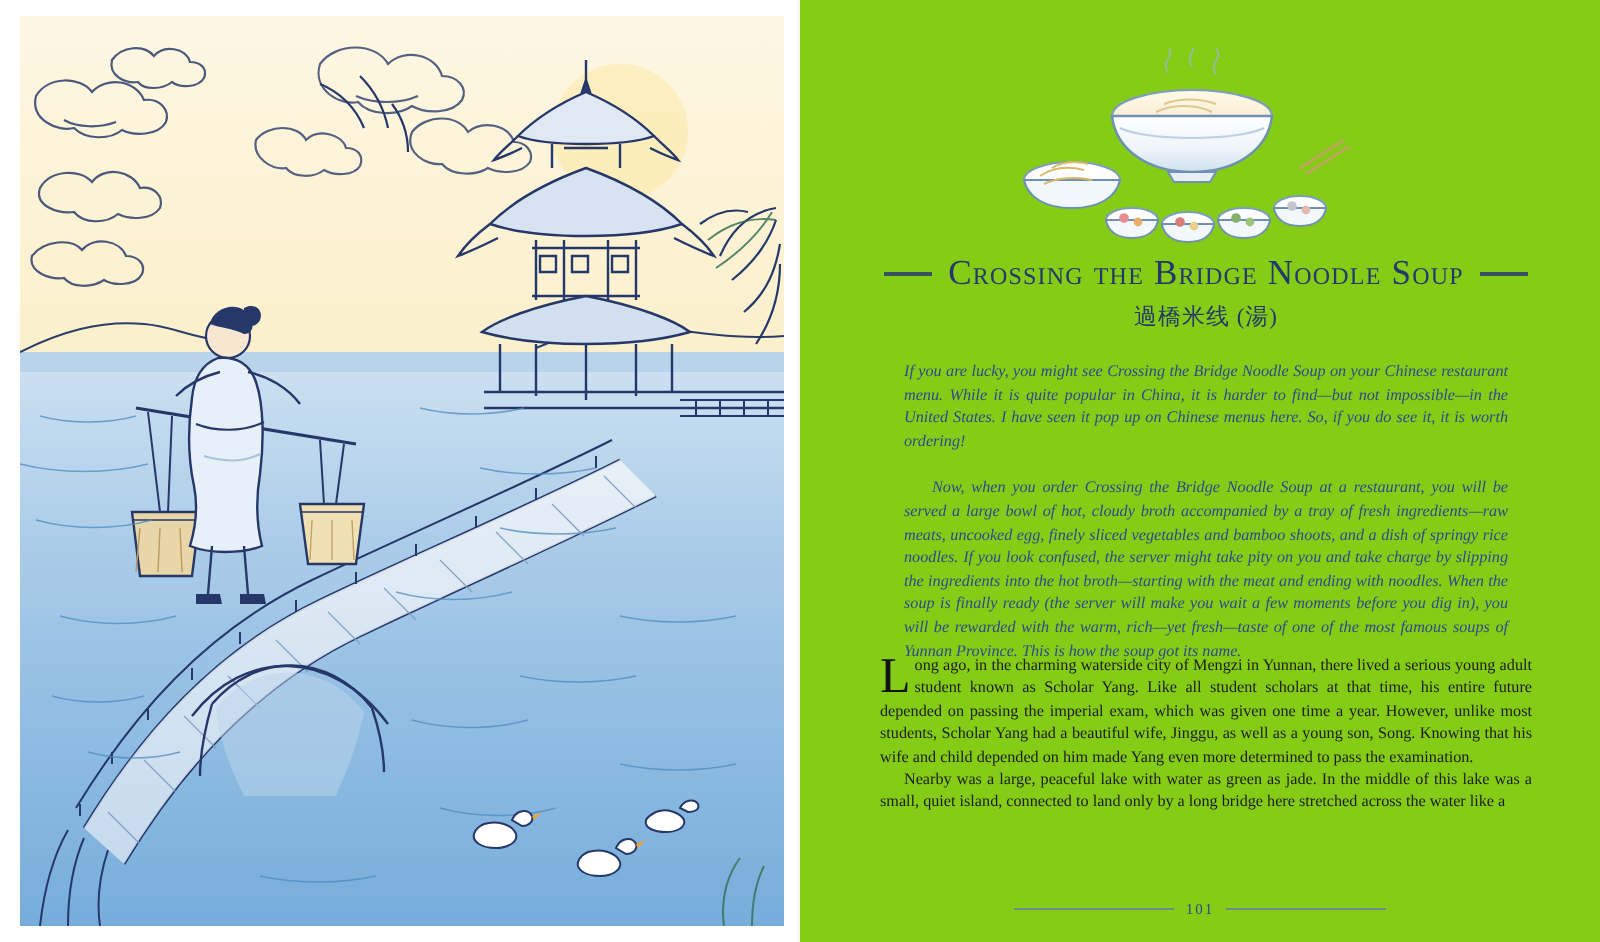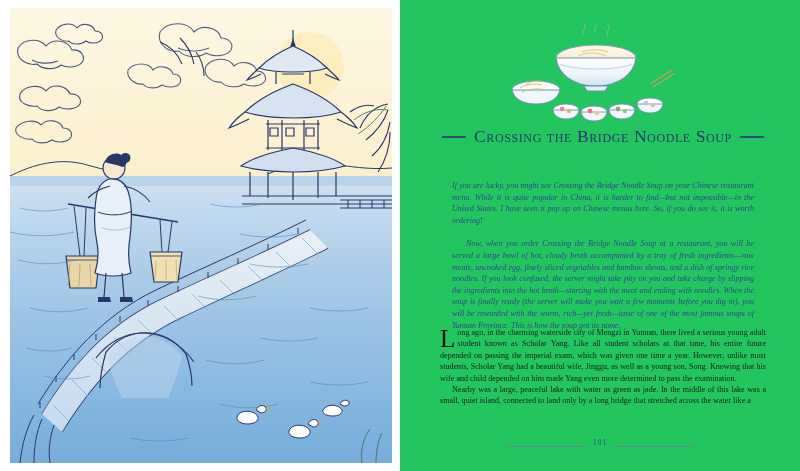--- a/index.html
+++ b/index.html
@@ -35,21 +35,21 @@
     height: 455px;
     overflow: hidden;
   }
   .illo svg { display: block; }
 
   
   .page-right {
     position: relative;
     width: 400px;
     height: 471px;
-    background: #22c55e;
+    background: #84cc16;
     padding: 0;
     box-sizing: border-box;
   }
   .bowl-art {
     position: absolute;
     left: 100px;
     top: 24px;
     width: 190px;
     height: 100px;
   }
@@ -119,23 +119,23 @@
     line-height: 20px;
     padding: 2px 2px 0 0;
     font-family: "Liberation Serif", serif;
     color: #111;
   }
 
   .folio {
     position: absolute;
     left: 0;
     right: 0;
-    bottom: 24px;
+    bottom: 12px;
     display: flex;
-    align-items: flex-end;
+    align-items: center;
     justify-content: center;
     gap: 6px;
   }
   .folio .frule {
     height: 1px;
     width: 80px;
     background: #6b7ba6;
     opacity: .8;
   }
   .folio .num {
@@ -420,30 +420,31 @@
         </g>
       </svg>
     </div>
 
     <div class="recipe-head">
       <div class="title-row">
         <span class="rule"></span>
         <span class="recipe-title">Crossing the Bridge Noodle Soup</span>
         <span class="rule"></span>
       </div>
+      <div class="recipe-title-cn">過橋米线 (湯)</div>
     </div>
 
     <div class="intro">
       <p>If you are lucky, you might see Crossing the Bridge Noodle Soup on your Chinese restaurant menu. While it is quite popular in China, it is harder to find—but not impossible—in the United States. I have seen it pop up on Chinese menus here. So, if you do see it, it is worth ordering!</p>
       <p>Now, when you order Crossing the Bridge Noodle Soup at a restaurant, you will be served a large bowl of hot, cloudy broth accompanied by a tray of fresh ingredients—raw meats, uncooked egg, finely sliced vegetables and bamboo shoots, and a dish of springy rice noodles. If you look confused, the server might take pity on you and take charge by slipping the ingredients into the hot broth—starting with the meat and ending with noodles. When the soup is finally ready (the server will make you wait a few moments before you dig in), you will be rewarded with the warm, rich—yet fresh—taste of one of the most famous soups of Yunnan Province. This is how the soup got its name.</p>
     </div>
 
     <div class="body-copy">
       <p><span class="dropcap">L</span><span>ong ago, in the charming waterside city of Mengzi in Yunnan, there lived a serious young adult student known as Scholar Yang. Like all student scholars at that time, his entire future depended on passing the imperial exam, which was given one time a year. However, unlike most students, Scholar Yang had a beautiful wife, Jinggu, as well as a young son, Song. Knowing that his wife and child depended on him made Yang even more determined to pass the examination.</span></p>
-      <p>Nearby was a large, peaceful lake with water as green as jade. In the middle of this lake was a small, quiet island, connected to land only by a long bridge that stretched across the water like a</p>
+      <p>Nearby was a large, peaceful lake with water as green as jade. In the middle of this lake was a small, quiet island, connected to land only by a long bridge here stretched across the water like a</p>
     </div>
 
     <div class="folio">
       <span class="frule"></span>
       <span class="num">101</span>
       <span class="frule"></span>
     </div>
   </div>
 </div>
 

